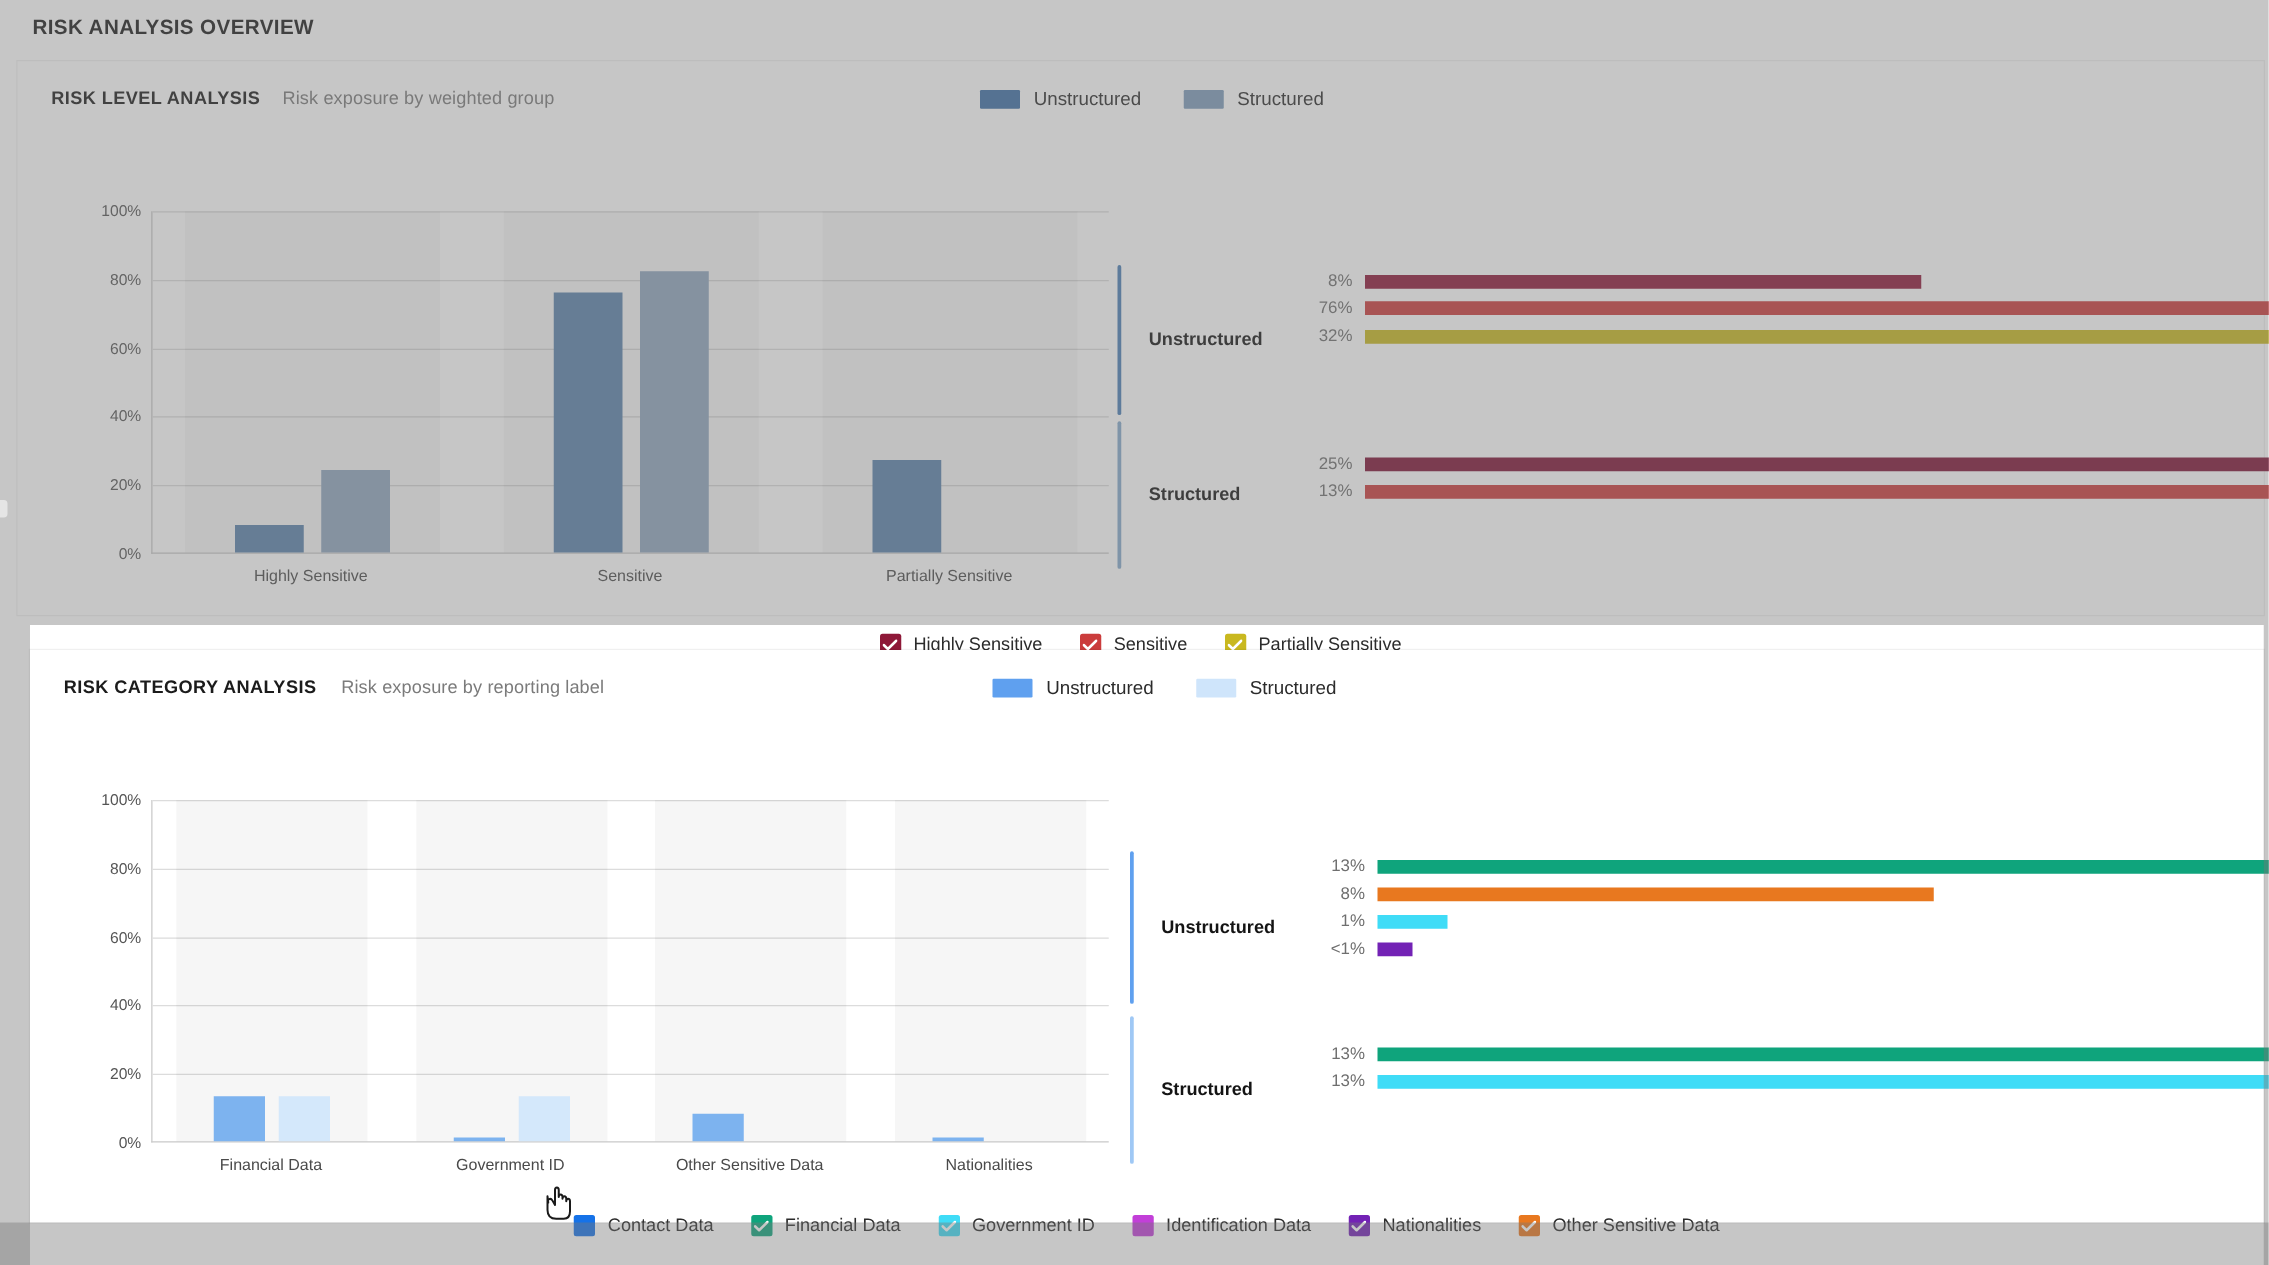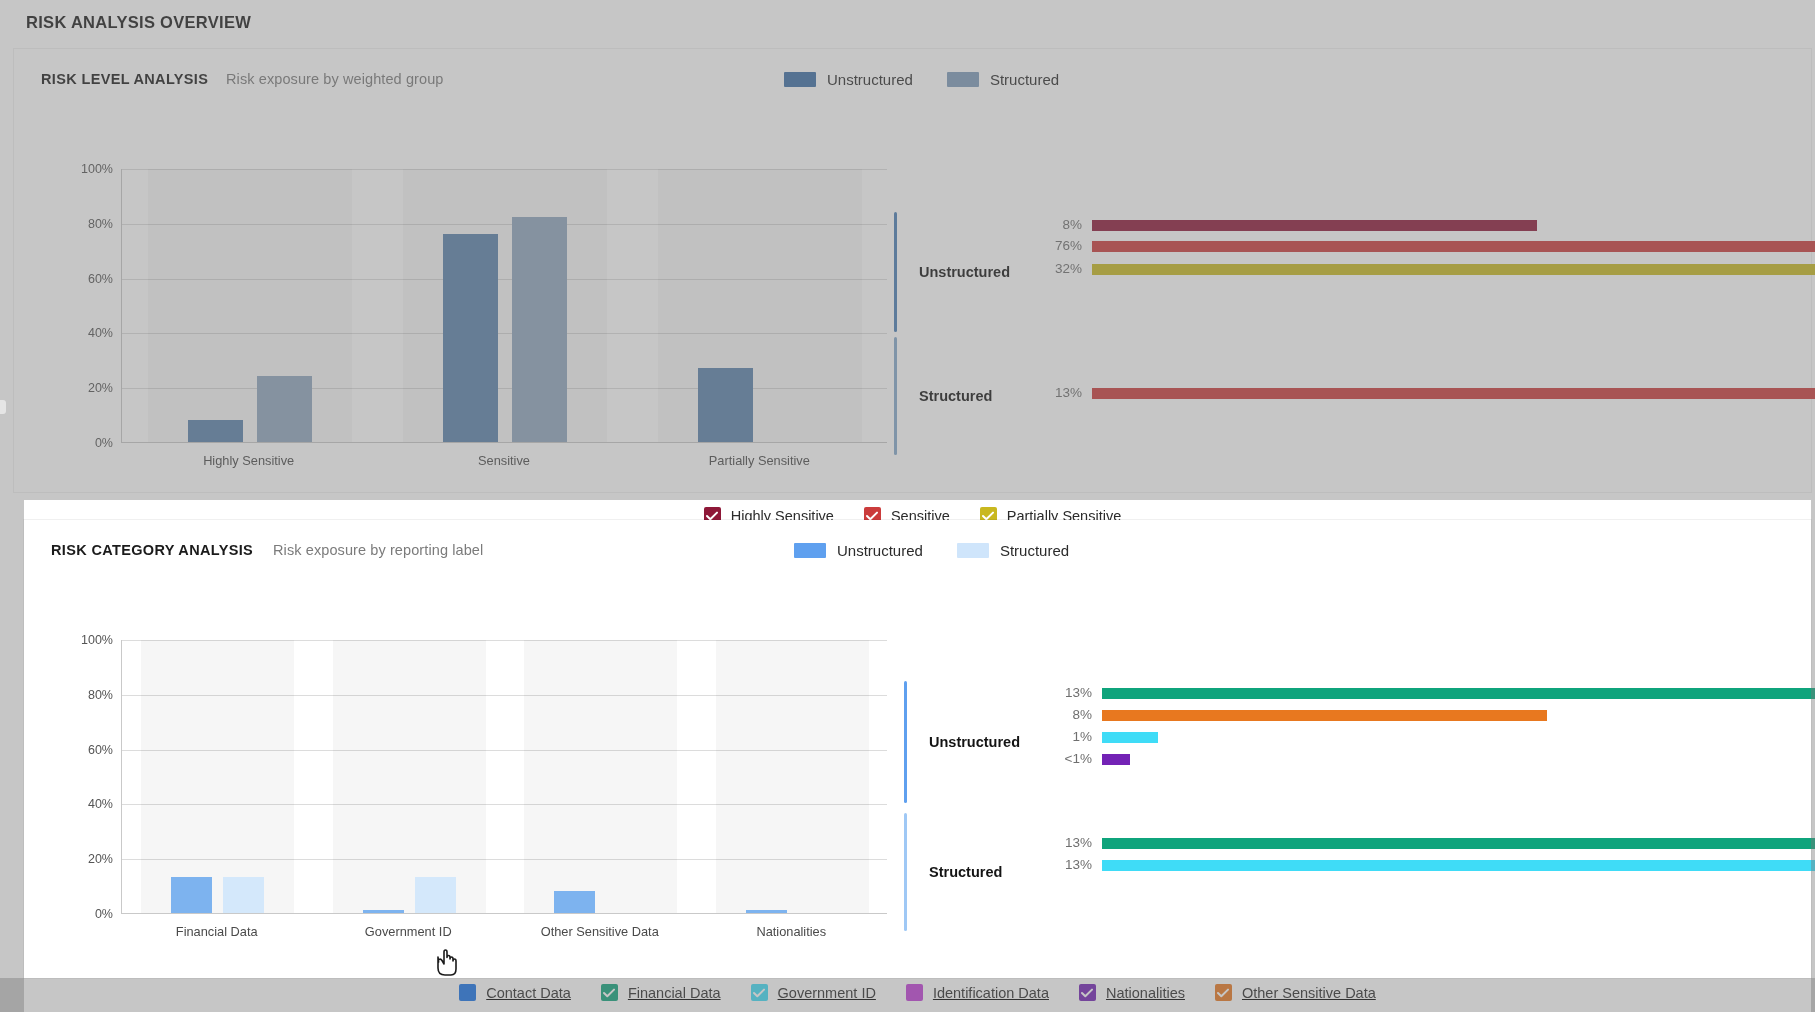--- a/index.html
+++ b/index.html
@@ -96,21 +96,21 @@
     font-size: 13.5px; color: #6f6f6f; line-height: 13px; top: -1px;
   }
   .hbar { position: absolute; left: 198px; height: 11px; top: 1px; }
 
   
   .cb-legend {
     position: absolute; left: 0; width: 100%;
     display: flex; justify-content: center; align-items: center; gap: 30px;
   }
   #lvl-cb-legend { top: 400px; }
-  #cat-cb-legend { top: 406px; text-decoration: underline; }
+  #cat-cb-legend { top: 394px; }
   .cb-item { display: flex; align-items: center; gap: 10px; cursor: pointer; }
   .cb-box {
     width: 17px; height: 17px; border-radius: 2px;
     display: flex; align-items: center; justify-content: center;
     flex: 0 0 auto;
   }
   .cb-box svg { display: block; }
   .cb-label { font-size: 14.5px; color: #2b2b2b; white-space: nowrap; }
 
   
@@ -202,20 +202,24 @@
               <div class="hbar" title="Sensitive: 76%" style="width: 4226.36px; background: rgb(203, 60, 60);"></div>
             </div>
             <div class="hbar-row" style="top: 51px;">
               <div class="hbar-value">32%</div>
               <div class="hbar" title="Partially Sensitive: 27%" style="width: 1501.47px; background: rgb(201, 184, 31);"></div>
             </div>
           </div>
           <div class="group" style="top: 175px; height: 118px;">
             <div class="group-rule" style="height: 118px; background: rgb(133, 169, 203);"></div>
             <div class="group-name" style="top: 59px;">Structured</div>
+            <div class="hbar-row" style="top: 28px;">
+              <div class="hbar-value">25%</div>
+              <div class="hbar" title="Highly Sensitive: 25%" style="width: 1390.25px; background: rgb(126, 18, 53);"></div>
+            </div>
             <div class="hbar-row" style="top: 50px;">
               <div class="hbar-value">13%</div>
               <div class="hbar" title="Sensitive: 82%" style="width: 4560.02px; background: rgb(203, 60, 60);"></div>
             </div>
           </div>
         </div>
 
       <div class="cb-legend" id="lvl-cb-legend">
           <div class="cb-item">
             <span class="cb-box" style="background: rgb(142, 24, 56);">

